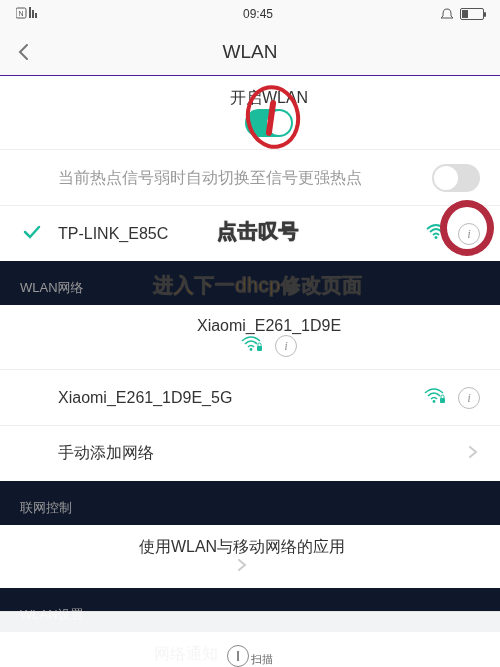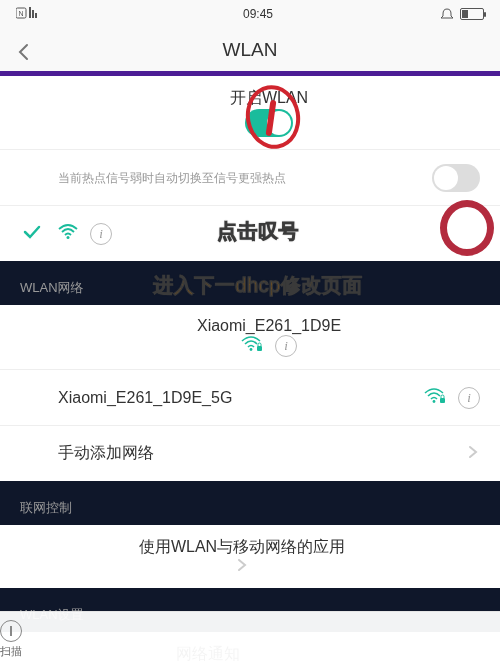--- a/index.html
+++ b/index.html
@@ -1,42 +1,42 @@
 <!DOCTYPE html>
 <html><head>
   <meta charset="utf-8">
   <style>
     * { box-sizing: border-box; margin: 0; padding: 0; font-family: -apple-system, "PingFang SC", "Helvetica Neue", sans-serif; }
     body { width: 500px; height: 667px; background: #f2f2f2; position: relative; overflow: hidden; }
     .status-bar { height: 28px; display: flex; align-items: center; justify-content: space-between; padding: 0 16px; background: #f9f9f9; font-size: 12px; color: #333; }
     .status-bar .center { position: absolute; left: 16px; right: 0; text-align: center; font-weight: 500; }
     .status-bar .right { display: flex; align-items: center; gap: 6px; }
-    .header { height: 48px; display: flex; align-items: center; justify-content: center; position: relative; background: #f9f9f9; border-bottom: 5px solid #4c1d95; }
+    .header { height: 48px; display: flex; align-items: center; justify-content: center; position: relative; background: #f9f9f9; border-bottom: 1px solid #4c1d95; }
     .header-title { font-size: 19px; color: #333; font-weight: 400; }
     .back { position: absolute; left: 14px; top: 0; height: 48px; display: flex; align-items: center; }
     .list { background: #fff; }
     .row { min-height: 56px; display: flex; align-items: center; padding: 12px 20px 12px 58px; position: relative; border-top: 1px solid #eee; }
     .row:first-child { border-top: none; flex-direction: column; }
     .row-indent-less { padding-left: 4px; }
     .row-body { flex: 1; min-width: 0; }
     .row-title { font-size: 16px; color: #333; }
-    .row-sub { font-size: 12px; color: #999; margin-top: 2px; line-height: 1.3; }
+    .row-sub { font-size: 16px; color: #999; margin-top: 2px; line-height: 1.3; }
     .section-header { padding: 18px 20px 8px; font-size: 13px; color: #999; background: #0f172a; }
     .toggle { width: 48px; height: 28px; border-radius: 14px; position: relative; }
     .toggle-on { background: #1abc9c; }
     .toggle-off { background: #ddd; }
     .toggle-knob { width: 24px; height: 24px; background: #fff; border-radius: 50%; position: absolute; top: 2px; }
     .toggle-on .toggle-knob { right: 2px; }
     .toggle-off .toggle-knob { left: 2px; }
     .leading-icon { position: absolute; left: 22px; top: 50%; transform: translateY(-50%); }
     .trailing { display: flex; align-items: center; gap: 12px; }
     .info-circle { width: 22px; height: 22px; border: 1.5px solid #bbb; border-radius: 50%; display: flex; align-items: center; justify-content: center; color: #999; font-size: 13px; font-style: italic; font-family: Georgia, serif; }
     .wifi-color { color: #1abc9c; }
     .chevron { color: #ccc; }
-    .bottom-tab { position: absolute; bottom: 0; left: 0; right: 0; height: 56px; background: rgba(255,255,255,0.95); border-top: 1px solid #e5e5e5; display: flex; flex-direction: column; align-items: flex-start; justify-content: center; gap: 2px; }
+    .bottom-tab { position: absolute; bottom: 0; left: 0; right: 0; height: 56px; background: rgba(255,255,255,0.95); border-top: 1px solid #e5e5e5; display: flex; flex-direction: row; align-items: flex-end; justify-content: center; gap: 2px; }
     .scan-icon { width: 22px; height: 22px; border: 1.5px solid #888; border-radius: 50%; position: relative; }
     .scan-icon:after { content: ""; width: 2px; height: 10px; background: #888; position: absolute; left: 50%; top: 5px; transform: translateX(-50%); }
     .tab-label { font-size: 11px; color: #666; }
 
     .ann-circle-1 { position: absolute; left: 246px; top: 85px; width: 54px; height: 64px; border: 4px solid #d0252e; border-radius: 50%; transform: rotate(-10deg); pointer-events: none; }
     .ann-stroke-1 { position: absolute; left: 268px; top: 100px; width: 6px; height: 36px; background: #d0252e; border-radius: 3px; transform: rotate(8deg); pointer-events: none; }
     .ann-circle-2 { position: absolute; left: 440px; top: 200px; width: 54px; height: 56px; border: 7px solid #b32b3e; border-radius: 50%; pointer-events: none; }
     .ann-text { position: absolute; left: 50px; top: 218px; right: 34px; text-align: center; font-size: 20px; font-weight: 400; color: #a16207; -webkit-text-stroke: 1.5px #3a3a3a; text-shadow: 0 0 2px #333; pointer-events: none; line-height: 1.35; letter-spacing: 0.5px; }
     .battery { width: 24px; height: 12px; border: 1px solid #555; border-radius: 2px; position: relative; }
     .battery:after { content: ""; position: absolute; right: -3px; top: 3px; width: 2px; height: 5px; background: #555; border-radius: 1px; }
@@ -91,20 +91,23 @@
     <div class="toggle toggle-off">
         <div class="toggle-knob"></div>
       </div>
   </div>
   <div class="row">
     <span class="leading-icon">
       <svg width="20" height="20">
           <path d="M3 10 L8 15 L17 5" stroke="#1abc9c" stroke-width="2.5" fill="none" stroke-linecap="round"></path>
         </svg>
     </span>
+    <div class="row-body">
+        <div class="row-title">TP-LINK_E85C</div>
+      </div>
     <div class="trailing">
       <span class="wifi-color">
         <svg width="20" height="16" viewBox="0 0 20 16">
             <path d="M1 5 Q10 -3 19 5" stroke="currentColor" stroke-width="1.8" fill="none"></path>
             <path d="M4 8 Q10 2 16 8" stroke="currentColor" stroke-width="1.8" fill="none"></path>
             <path d="M7 11 Q10 8 13 11" stroke="currentColor" stroke-width="1.8" fill="none"></path>
             <circle cx="10" cy="13.5" r="1.5" fill="currentColor"></circle>
           </svg>
       </span>
       <div class="info-circle">i</div>

